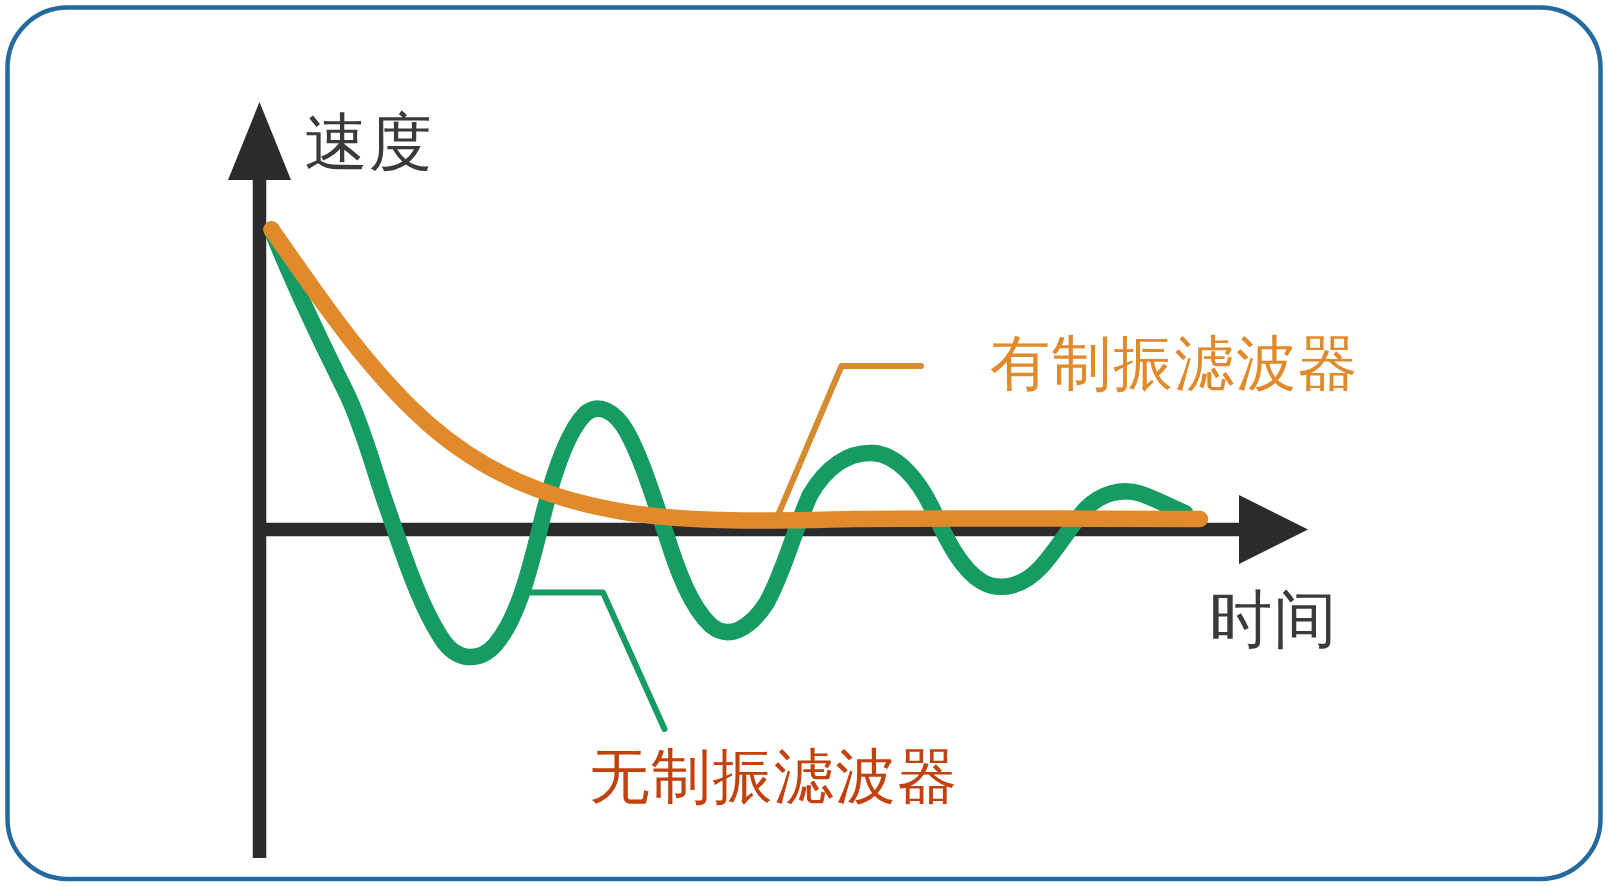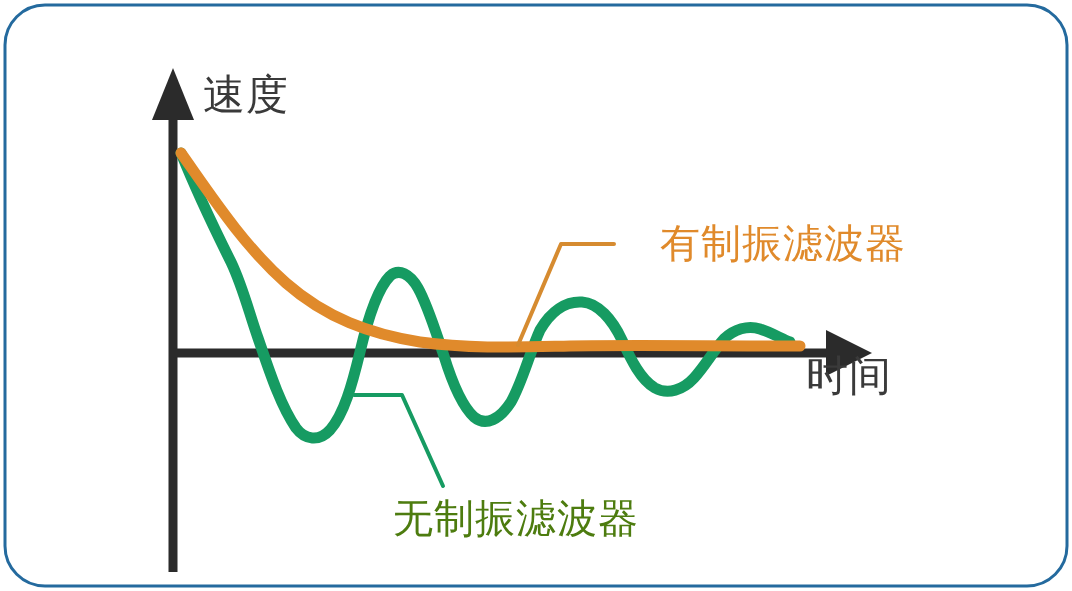--- a/index.html
+++ b/index.html
@@ -36,21 +36,21 @@
     letter-spacing: 1px;
   }
   #y-axis-label {
     left: 203px;
     top: 74px;
     font-size: 42px;
     color: #3a3a3a;
   }
   #x-axis-label {
     left: 806px;
-    top: 355px;
+    top: 392px;
     font-size: 42px;
     color: #3a3a3a;
   }
   #label-filtered {
     left: 624px;
     top: 223px;
     font-size: 40px;
     color: #e08a2b;
     font-weight: 500;
   }
@@ -108,15 +108,15 @@
     <polyline points="354,395 402,395 443,486" fill="none" stroke="#169b62" stroke-width="4" stroke-linecap="round" stroke-linejoin="round"></polyline>
 
   </svg>
 
   <div class="axis-label" id="y-axis-label">速度</div>
 
   <div class="axis-label" id="x-axis-label">时间</div>
 
   <div class="series-label" id="label-filtered" style="color: rgb(224, 138, 43); margin-left: 36px;">有制振滤波器</div>
 
-  <div class="series-label" id="label-unfiltered" style="color: #4d7c0f;">无制振滤波器</div>
+  <div class="series-label" id="label-unfiltered" style="color: #c2410c;">无制振滤波器</div>
 
 </div>
 
 </body></html>

